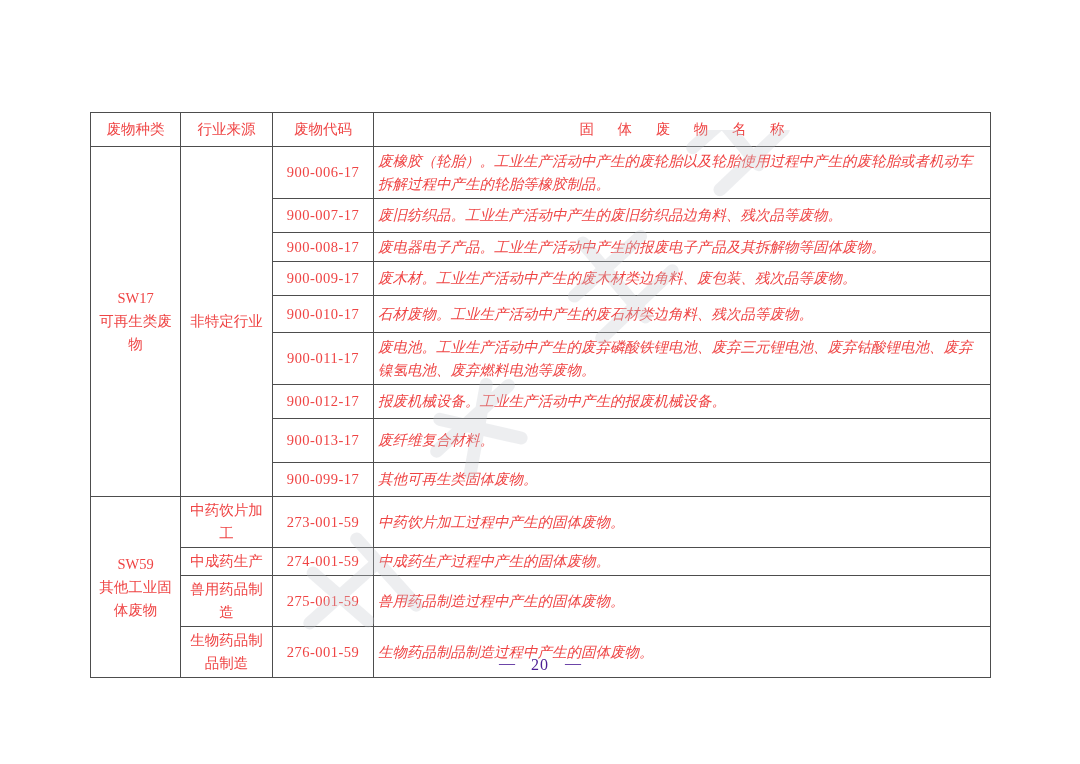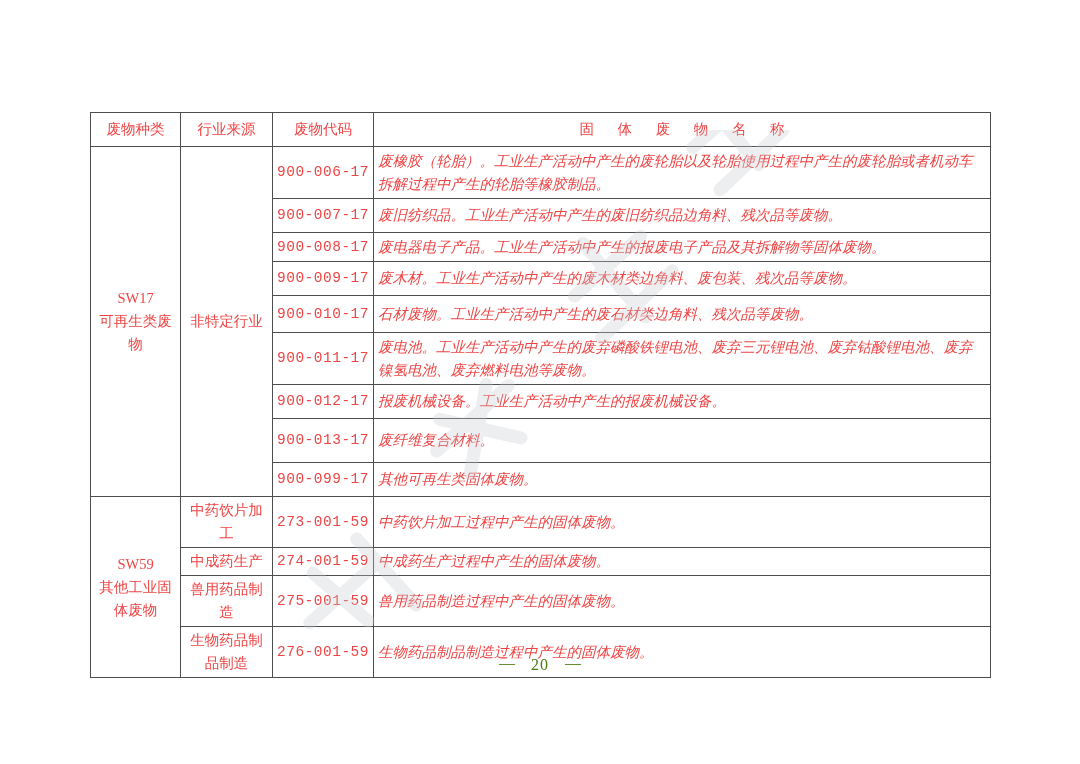--- a/index.html
+++ b/index.html
@@ -54,39 +54,38 @@
     letter-spacing: 10px;
     text-indent: 10px;
   }
   td.center {
     text-align: center;
   }
   td.code-cell {
     text-align: center;
     font-size: 15px;
     letter-spacing: 0.5px;
-    font-family: Liberation Mono, monospace;
   }
   td.name-cell {
     text-align: left;
     padding-left: 7px;
     padding-right: 6px;
     font-style: italic;
   }
   .preline {
     white-space: pre-line;
   }
   .footer {
     position: absolute;
     left: 0;
     top: 656px;
     width: 1080px;
     text-align: center;
     font-size: 16px;
-    color: #4d7c0f;
+    color: #4c1d95;
     z-index: 1;
   }
   .footer .dash {
     display: inline-block;
     margin: 0 16px;
     transform: translateY(-2px);
   }
   .footer .num {
     display: inline-block;
     letter-spacing: 1px;

